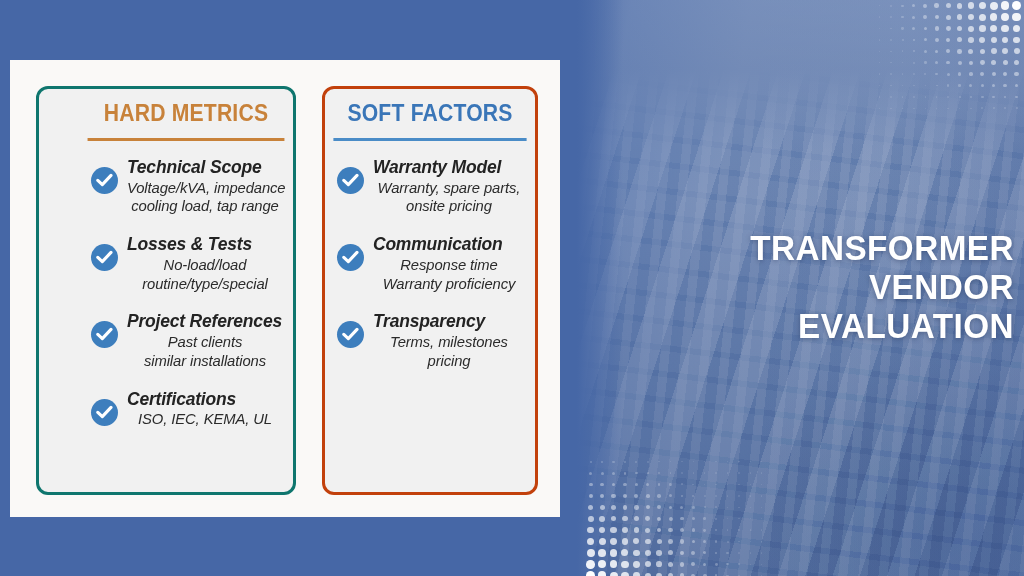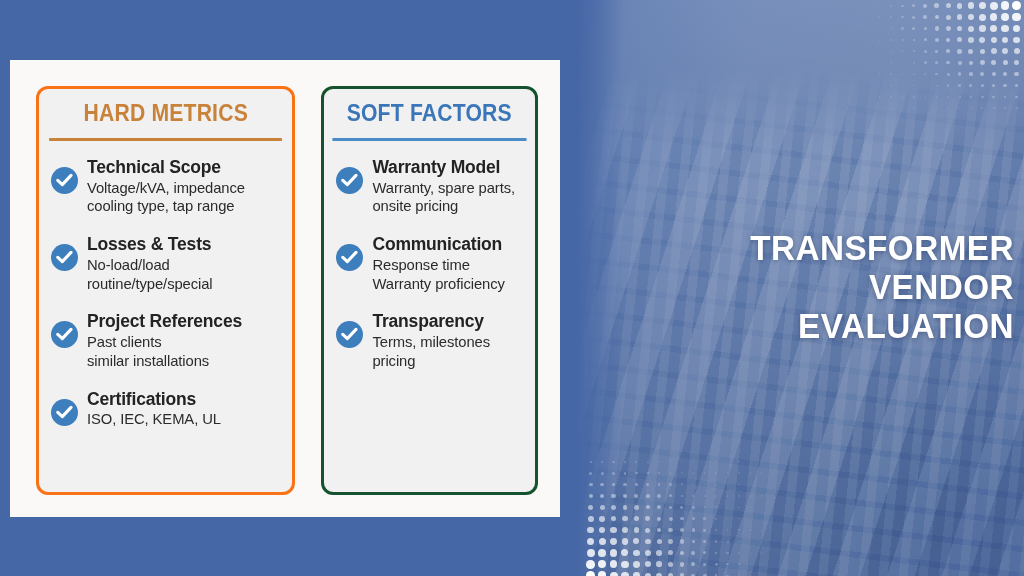--- a/index.html
+++ b/index.html
@@ -118,25 +118,26 @@
 
   .card {
     background: #f1f1f1;
     border-radius: 12px;
     box-sizing: border-box;
     display: flex;
     flex-direction: column;
     overflow: hidden;
   }
   .card-hard {
-    border: 3px solid #f97316;
+    border: 3px solid #0f766e;
     width: 266px;
+    padding-left: 40px;
   }
   .card-soft {
-    border: 3px solid #14532d;
+    border: 3px solid #c2410c;
     width: 222px;
     margin-left: 8px;
   }
 
   .card-head {
     text-align: center;
     padding: 11px 4px 11px;
     font-size: 23px;
     font-weight: 700;
     letter-spacing: 0.2px;
@@ -163,34 +164,35 @@
     width: 27px;
     height: 27px;
     border-radius: 50%;
     background: #3d7ebd;
     margin-right: 9px;
     margin-top: 10px;
     position: relative;
   }
   .check svg { position: absolute; left: 5px; top: 6px; }
 
-  .item-text { flex: 1 1 auto; min-width: 0; }
+  .item-text { flex: 1 1 auto; min-width: 0; font-style: italic; }
   .item-title {
     font-size: 17.5px;
     font-weight: 700;
     color: #232323;
     line-height: 1.18;
     letter-spacing: -0.2px;
   }
   .item-desc {
     font-size: 14.8px;
     color: #2b2b2b;
     line-height: 1.27;
     letter-spacing: -0.1px;
     margin-top: 1px;
+    text-align: center;
   }
   .item-desc div { white-space: nowrap; }
 
   
   .photo-title {
     position: absolute;
     left: 0;
     right: 10px;
     top: 228px;
     text-align: right;
@@ -539,21 +541,21 @@
             <div class="item">
               <div class="check">
                 <svg width="17" height="15" viewBox="0 0 17 15">
                   <path d="M1.8 7.4 L6.3 11.6 L15 2.4" stroke="#ffffff" stroke-width="3.1" fill="none" stroke-linecap="round" stroke-linejoin="round"></path>
                 </svg>
               </div>
               <div class="item-text">
                 <div class="item-title">Technical Scope</div>
                 <div class="item-desc">
                   <div>Voltage/kVA, impedance</div>
-                  <div>cooling type, tap range</div>
+                  <div>cooling load, tap range</div>
                 </div>
               </div>
             </div>
             <div class="item">
               <div class="check">
                 <svg width="17" height="15" viewBox="0 0 17 15">
                   <path d="M1.8 7.4 L6.3 11.6 L15 2.4" stroke="#ffffff" stroke-width="3.1" fill="none" stroke-linecap="round" stroke-linejoin="round"></path>
                 </svg>
               </div>
               <div class="item-text">

